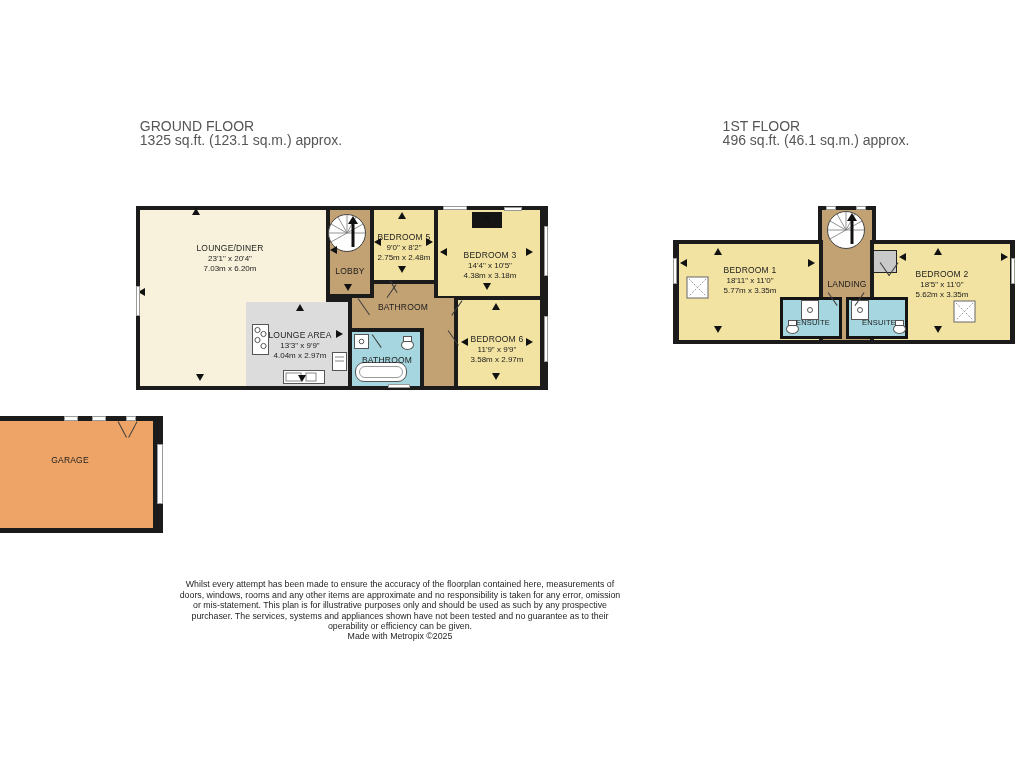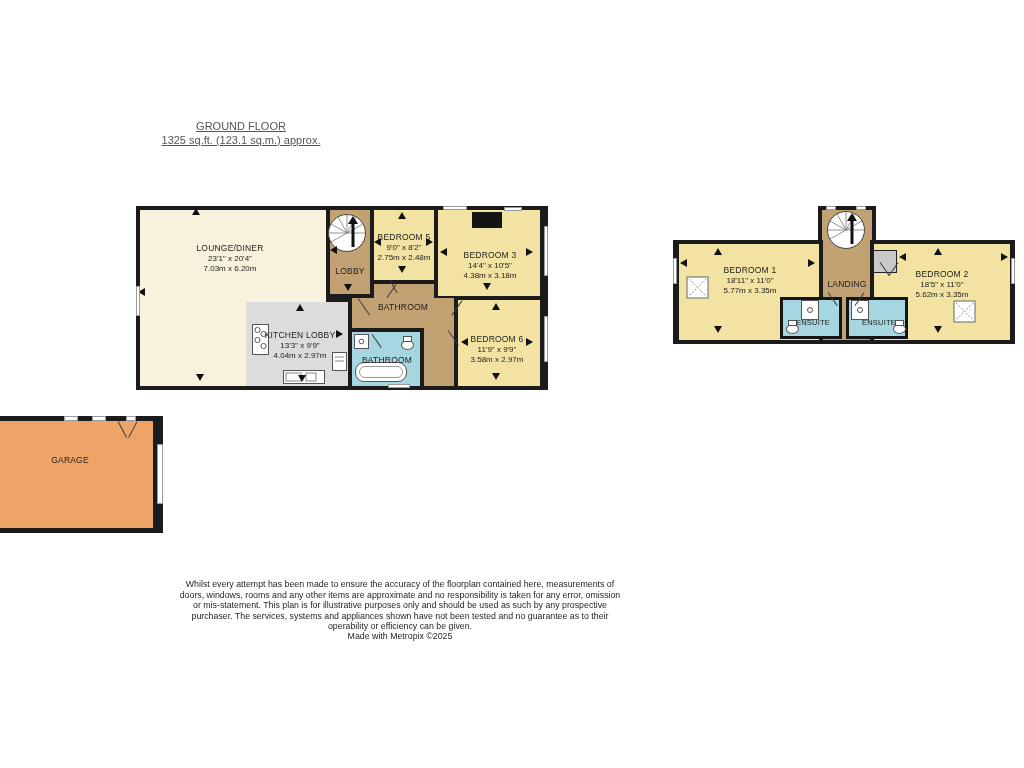--- a/index.html
+++ b/index.html
@@ -10,22 +10,22 @@
   .floorbox{position:absolute;background:#1b1b1b;}
   .room{position:absolute;}
   .cream{background:#f8f2dc;}
   .yellow{background:#f3e3a2;}
   .tan{background:#c2a173;}
   .blue{background:#a6d7e0;}
   .orange{background:#eda466;}
   .grayfloor{background:#dcdcdc;}
   .closet{background:#c9c9c9;border:1.5px solid #222;box-sizing:border-box;}
   .wetroom{border:3px solid #141414;box-sizing:border-box;}
-  .ftitle{position:absolute;transform:translateX(-50%);text-align:center;
-          font-size:11px;line-height:14px;color:#565656;white-space:nowrap;text-decoration:underline;}
+  .ftitle{position:absolute;transform:translateX(-50%);
+          font-size:14px;line-height:14px;color:#565656;white-space:nowrap;}
   .rlabel{position:absolute;transform:translateX(-50%);text-align:center;
           font-weight:normal;color:#1c1c1c;white-space:nowrap;z-index:30;}
   .rname{font-size:8.5px;line-height:11px;letter-spacing:.2px;}
   .rname.small{font-size:7.5px;}
   .rdim{font-size:8px;line-height:10px;}
   .total{position:absolute;transform:translateX(-50%);font-size:12.5px;color:#3d3d3d;
          white-space:nowrap;}
   .disc{position:absolute;transform:translateX(-50%);width:442px;text-align:center;
         font-size:8.8px;line-height:10.6px;color:#1f1f1f;}
   .credit{position:absolute;transform:translateX(-50%);font-size:8.8px;color:#1f1f1f;
@@ -49,20 +49,24 @@
 </style>
 </head>
 <body>
 
 <div class="canvas">
 
   <div class="ftitle" style="left:241px;top:119px;">
     <div>GROUND FLOOR</div>
     <div>1325 sq.ft. (123.1 sq.m.) approx.</div>
   </div>
+  <div class="ftitle" style="left:816px;top:119px;">
+    <div>1ST FLOOR</div>
+    <div>496 sq.ft. (46.1 sq.m.) approx.</div>
+  </div>
 
   <div class="floorbox" style="left:136px;top:206px;width:412px;height:184px;">
     <div class="room cream" style="left:4px;top:4px;width:186px;height:176px;"></div>
     <div class="room grayfloor" style="left:110px;top:96px;width:80px;height:84px;"></div>
     <div class="room grayfloor" style="left:190px;top:96px;width:22px;height:84px;"></div>
     <div class="room tan" style="left:194px;top:4px;width:40px;height:84px;"></div>
     <div class="room yellow" style="left:238px;top:4px;width:60px;height:70px;"></div>
     <div class="room yellow" style="left:302px;top:4px;width:102px;height:86px;"></div>
     <div class="room tan" style="left:238px;top:78px;width:60px;height:14px;"></div>
     <div class="room tan" style="left:216px;top:92px;width:102px;height:30px;"></div>
@@ -166,21 +170,21 @@
     <circle cx="9" cy="10" r="2.5" fill="none" stroke="#555"></circle>
   </svg>
   <div class="toilet" style="left:893px;top:324px;"></div>
 
   <div class="rlabel" style="left:230px;top:243px;">
     <div class="rname">LOUNGE/DINER</div>
     <div class="rdim">23'1" x 20'4"</div>
     <div class="rdim">7.03m x 6.20m</div>
   </div>
   <div class="rlabel" style="left:300px;top:330px;">
-    <div class="rname">KITCHEN LOBBY</div>
+    <div class="rname">LOUNGE AREA</div>
     <div class="rdim">13'3" x 9'9"</div>
     <div class="rdim">4.04m x 2.97m</div>
   </div>
   <div class="rlabel" style="left:350px;top:266px;">
     <div class="rname">LOBBY</div>
   </div>
   <div class="rlabel" style="left:404px;top:232px;">
     <div class="rname">BEDROOM 5</div>
     <div class="rdim">9'0" x 8'2"</div>
     <div class="rdim">2.75m x 2.48m</div>

